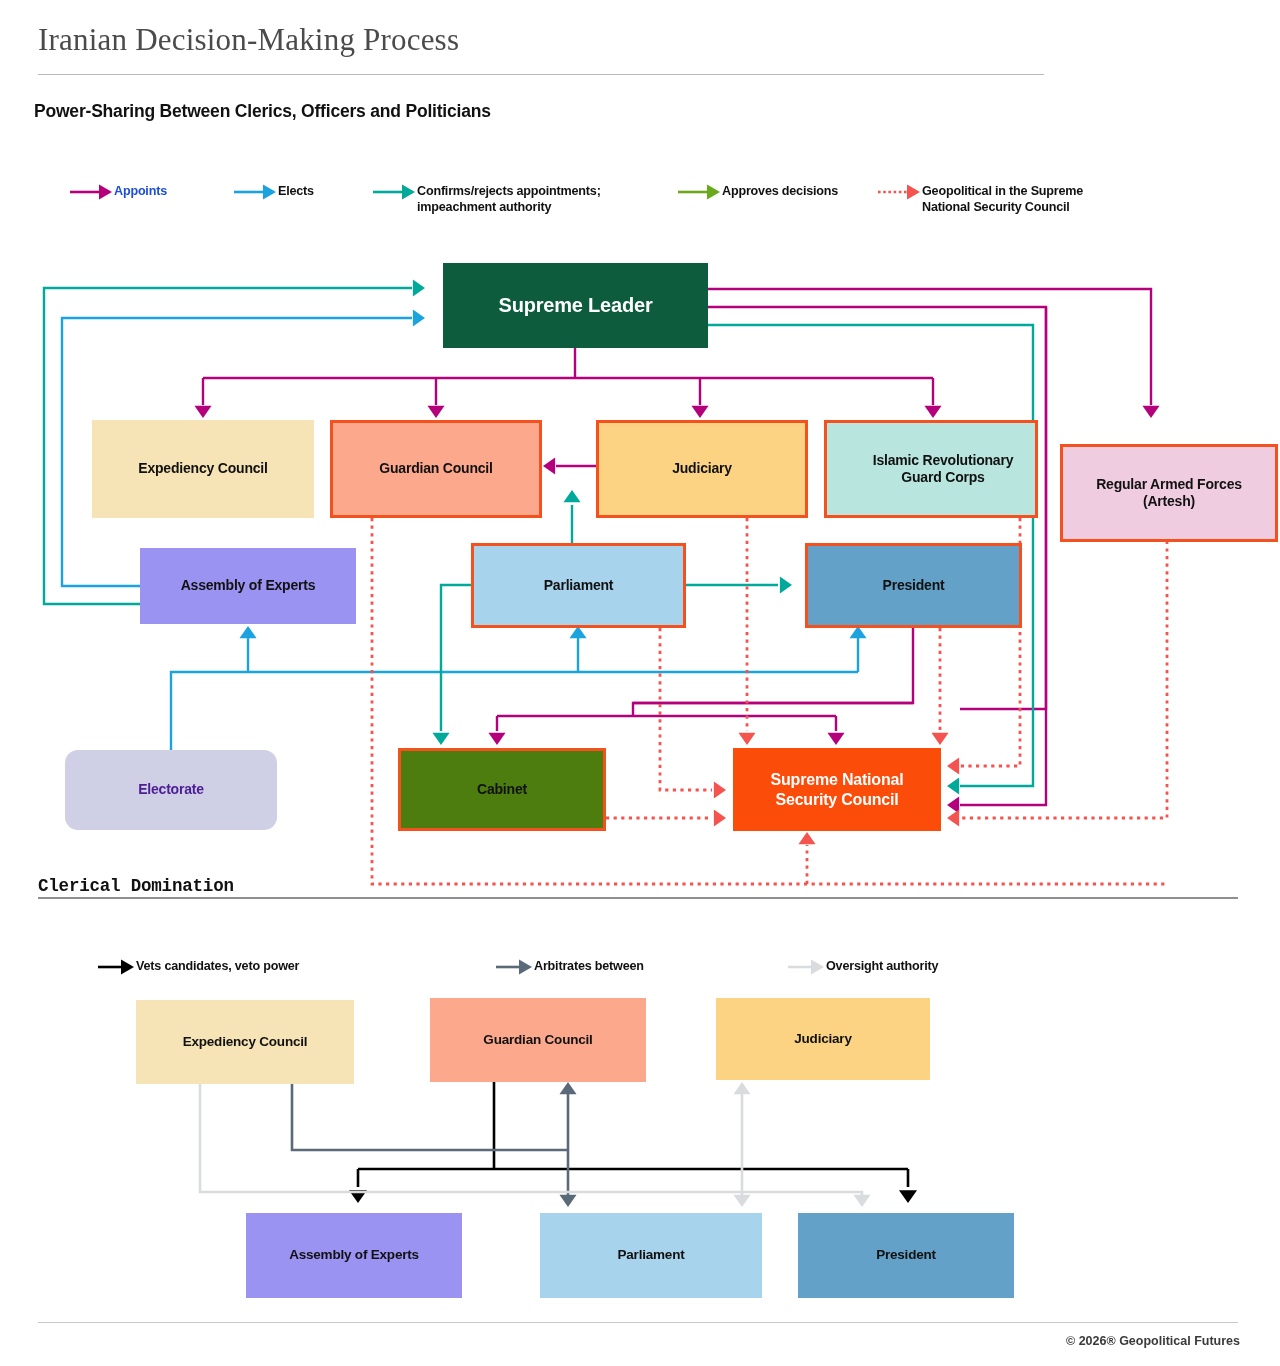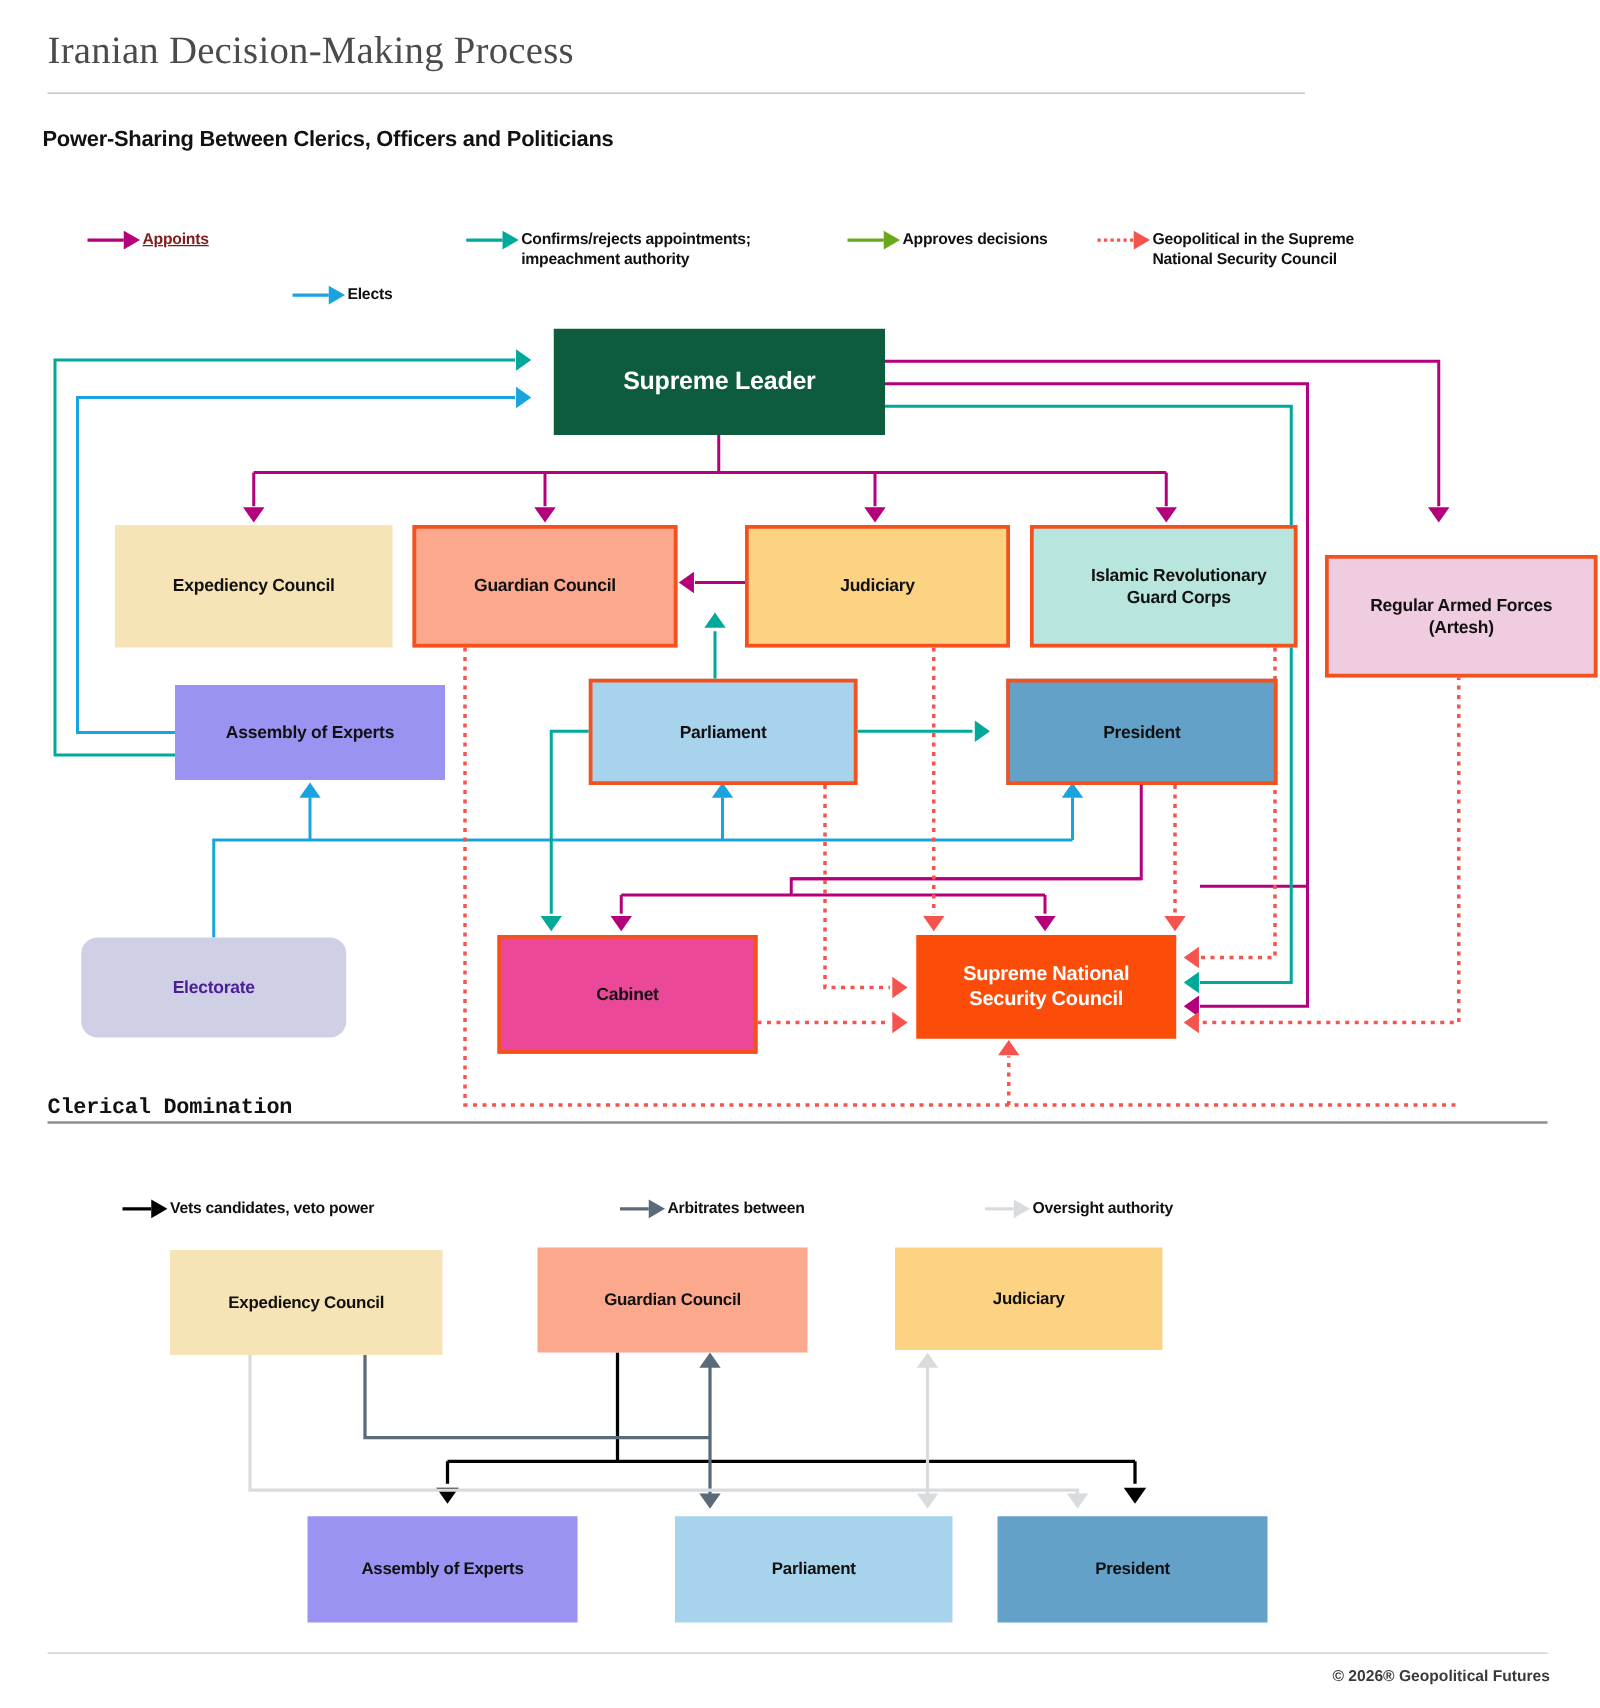--- a/index.html
+++ b/index.html
@@ -74,23 +74,23 @@
 
 <div id="bottom-rule"></div>
 <div id="footer">© 2026® Geopolitical Futures</div>
 
 <div id="legend1">
     <div class="legend-item" style="left: 68px; top: 183px; width: 240px;">
       <div class="legend-arrow"><svg width="44" height="16" viewBox="0 0 44 16">
           <line x1="2" y1="8" x2="31" y2="8" stroke="#b5007c" stroke-width="2.6"></line>
           <polygon points="31,0.5 44,8 31,15.5" fill="#b5007c"></polygon>
         </svg></div>
-      <div class="legend-label" style="color: #7f1d1d; text-decoration: underline;">Appoints</div>
-    </div>
-    <div class="legend-item" style="left: 232px; top: 183px; width: 240px; margin-top: 44px;">
+      <div class="legend-label" style="color: #1d4ed8;">Appoints</div>
+    </div>
+    <div class="legend-item" style="left: 232px; top: 183px; width: 240px;">
       <div class="legend-arrow"><svg width="44" height="16" viewBox="0 0 44 16">
           <line x1="2" y1="8" x2="31" y2="8" stroke="#1ba3e0" stroke-width="2.6"></line>
           <polygon points="31,0.5 44,8 31,15.5" fill="#1ba3e0"></polygon>
         </svg></div>
       <div class="legend-label" style="color: rgb(17, 17, 17);">Elects</div>
     </div>
     <div class="legend-item" style="left: 371px; top: 183px; width: 300px;">
       <div class="legend-arrow"><svg width="44" height="16" viewBox="0 0 44 16">
           <line x1="2" y1="8" x2="31" y2="8" stroke="#00a99a" stroke-width="2.6"></line>
           <polygon points="31,0.5 44,8 31,15.5" fill="#00a99a"></polygon>
@@ -234,21 +234,21 @@
     </div>
     <div class="node" style="left: 471px; top: 543px; width: 215px; height: 85px; background: rgb(168, 211, 236); color: rgb(17, 17, 17); font-size: 14px; border: 3px solid rgb(244, 81, 30);">
       <span>Parliament</span>
     </div>
     <div class="node" style="left: 805px; top: 543px; width: 217px; height: 85px; background: rgb(99, 161, 200); color: rgb(17, 17, 17); font-size: 14px; border: 3px solid rgb(244, 81, 30);">
       <span>President</span>
     </div>
     <div class="node" style="left: 65px; top: 750px; width: 212px; height: 80px; background: rgb(207, 207, 230); color: #4c1d95; font-size: 14px; border-radius: 13px;">
       <span>Electorate</span>
     </div>
-    <div class="node" style="left: 398px; top: 748px; width: 208px; height: 95px; background: #ec4899; color: rgb(17, 17, 17); font-size: 14px; border: 3px solid rgb(244, 81, 30);">
+    <div class="node" style="left: 398px; top: 748px; width: 208px; height: 83px; background: #4d7c0f; color: rgb(17, 17, 17); font-size: 14px; border: 3px solid rgb(244, 81, 30);">
       <span>Cabinet</span>
     </div>
     <div class="node" style="left: 733px; top: 748px; width: 208px; height: 83px; background: rgb(251, 76, 9); color: rgb(255, 255, 255); font-size: 16px;">
       <span>Supreme National<br>Security Council</span>
     </div>
   </div>
 <div id="nodes2">
     <div class="node" style="left: 136px; top: 1000px; width: 218px; height: 84px; background: rgb(247, 228, 182); color: rgb(17, 17, 17); font-size: 13.5px;">
       <span>Expediency Council</span>
     </div>

